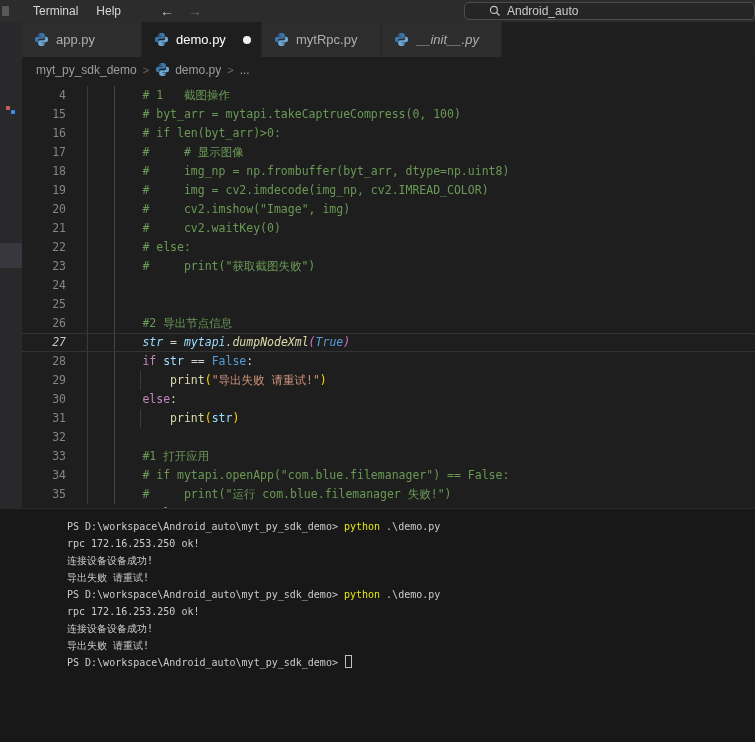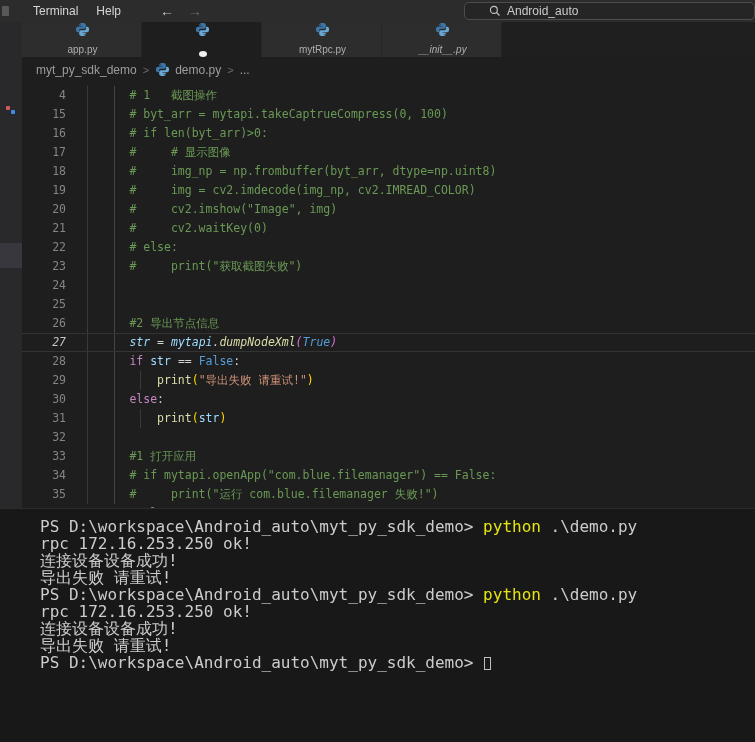--- a/index.html
+++ b/index.html
@@ -27,56 +27,56 @@
   
   .leftstrip { position:absolute; left:0; top:22px; width:22px; height:486px; background:#29292b; }
   .strip-dot { position:absolute; width:4px; height:4px; border-radius:1px; }
   .strip-dot.red  { left:6px;  top:84px; background:#cf5a5a; }
   .strip-dot.blue { left:11px; top:88px; background:#3b8eea; }
   .strip-indicator { position:absolute; left:0; top:221px; width:22px; height:25px; background:#37373d; }
   
   .tabbar { position:absolute; left:22px; top:22px; width:733px; height:35px;
     background:#1f1f20; display:flex; }
   .tab { width:120px; height:35px; display:flex; align-items:center; gap:7px;
-    padding:0 10px 0 12px; background:#2d2d2e; color:#aeaeae; font-size:10px;
-    border-right:1px solid #252526; cursor:default;flex-direction:column; }
+    padding:0 10px 0 12px; background:#2d2d2e; color:#aeaeae; font-size:13px;
+    border-right:1px solid #252526; cursor:default; }
   .tab .label { flex:1; white-space:nowrap; overflow:hidden; }
   .tab.active { background:#1e1e1e; color:#ffffff; }
   .tab.italic .label { font-style:italic; }
   .dirty-dot { width:8px; height:8px; border-radius:50%; background:#f0f0f0; }
   .pyicon { width:15px; height:15px; flex:0 0 15px; }
   
   .breadcrumb { position:absolute; left:22px; top:57px; width:733px; height:25px;
     background:#1e1e1e; display:flex; align-items:center; padding-left:14px;
     color:#9d9d9d; font-size:12px; gap:6px; }
   .crumb-sep { color:#6a6a6a; font-size:11px; }
   .crumb { display:flex; align-items:center; gap:5px; }
   
   .editor { position:absolute; left:22px; top:82px; width:733px; height:426px;
     background:#1e1e1e; overflow:hidden; font-family:"DejaVu Sans Mono",monospace; }
   .guide { position:absolute; width:1px; background:#3a3a3c; top:4px; height:418px; }
   .guide.g1 { left:65px; }
   .guide.g2 { left:92px; background:#454547; }
   .guide.short { left:118px; height:19px; top:auto; }
   .line { position:relative; display:flex; height:19px; line-height:19px; font-size:11.5px; }
   .line .ln { width:44px; text-align:right; color:#858585; flex:0 0 44px; font-size:11.5px; }
-  .line .code { margin-left:8px; white-space:pre; color:#d4d4d4;text-align:center; }
+  .line .code { margin-left:21px; white-space:pre; color:#d4d4d4;text-align:center; }
   .line.current { box-shadow:inset 0 1px 0 #333334, inset 0 -1px 0 #333334;font-style:italic; }
   .line.current .ln { color:#c6c6c6; }
   .tk-cmt{color:#6a9955} .tk-var{color:#9cdcfe} .tk-fn{color:#dcdcaa}
   .tk-kw{color:#c586c0} .tk-kwc{color:#569cd6} .tk-op{color:#d4d4d4}
   .tk-pln{color:#d4d4d4} .tk-st{color:#ce9178} .tk-b1{color:#ffd700} .tk-b2{color:#d670d6}
   
   .panel { position:absolute; left:0; top:508px; width:755px; height:234px;
     background:#181818; border-top:1px solid #2b2b2b; }
   .panel-tabs { height:33px; display:flex; align-items:center; gap:26px; padding-left:45px; }
   .panel-tab { color:#9d9d9d; font-size:11px; letter-spacing:.4px; padding:8px 0 6px 0; cursor:default; }
   .panel-tab.active { color:#e7e7e7; border-bottom:1px solid #e7e7e7; }
   .terminal { padding:9px 0 0 40px; font-family:"DejaVu Sans Mono",monospace;
-    font-size:16px; color:#cccccc; }
+    font-size:10px; color:#cccccc;margin-left:27px; }
   .tline { height:17px; line-height:17px; white-space:pre; }
   .t-d { color:#cccccc; } .t-y { color:#e5e510; }
   .cursor { display:inline-block; width:7px; height:13px; border:1px solid #c0c0c0;
     vertical-align:-2px; margin-left:1px; }
 </style>
 </head>
 <body>
 
 <div class="app">
 

